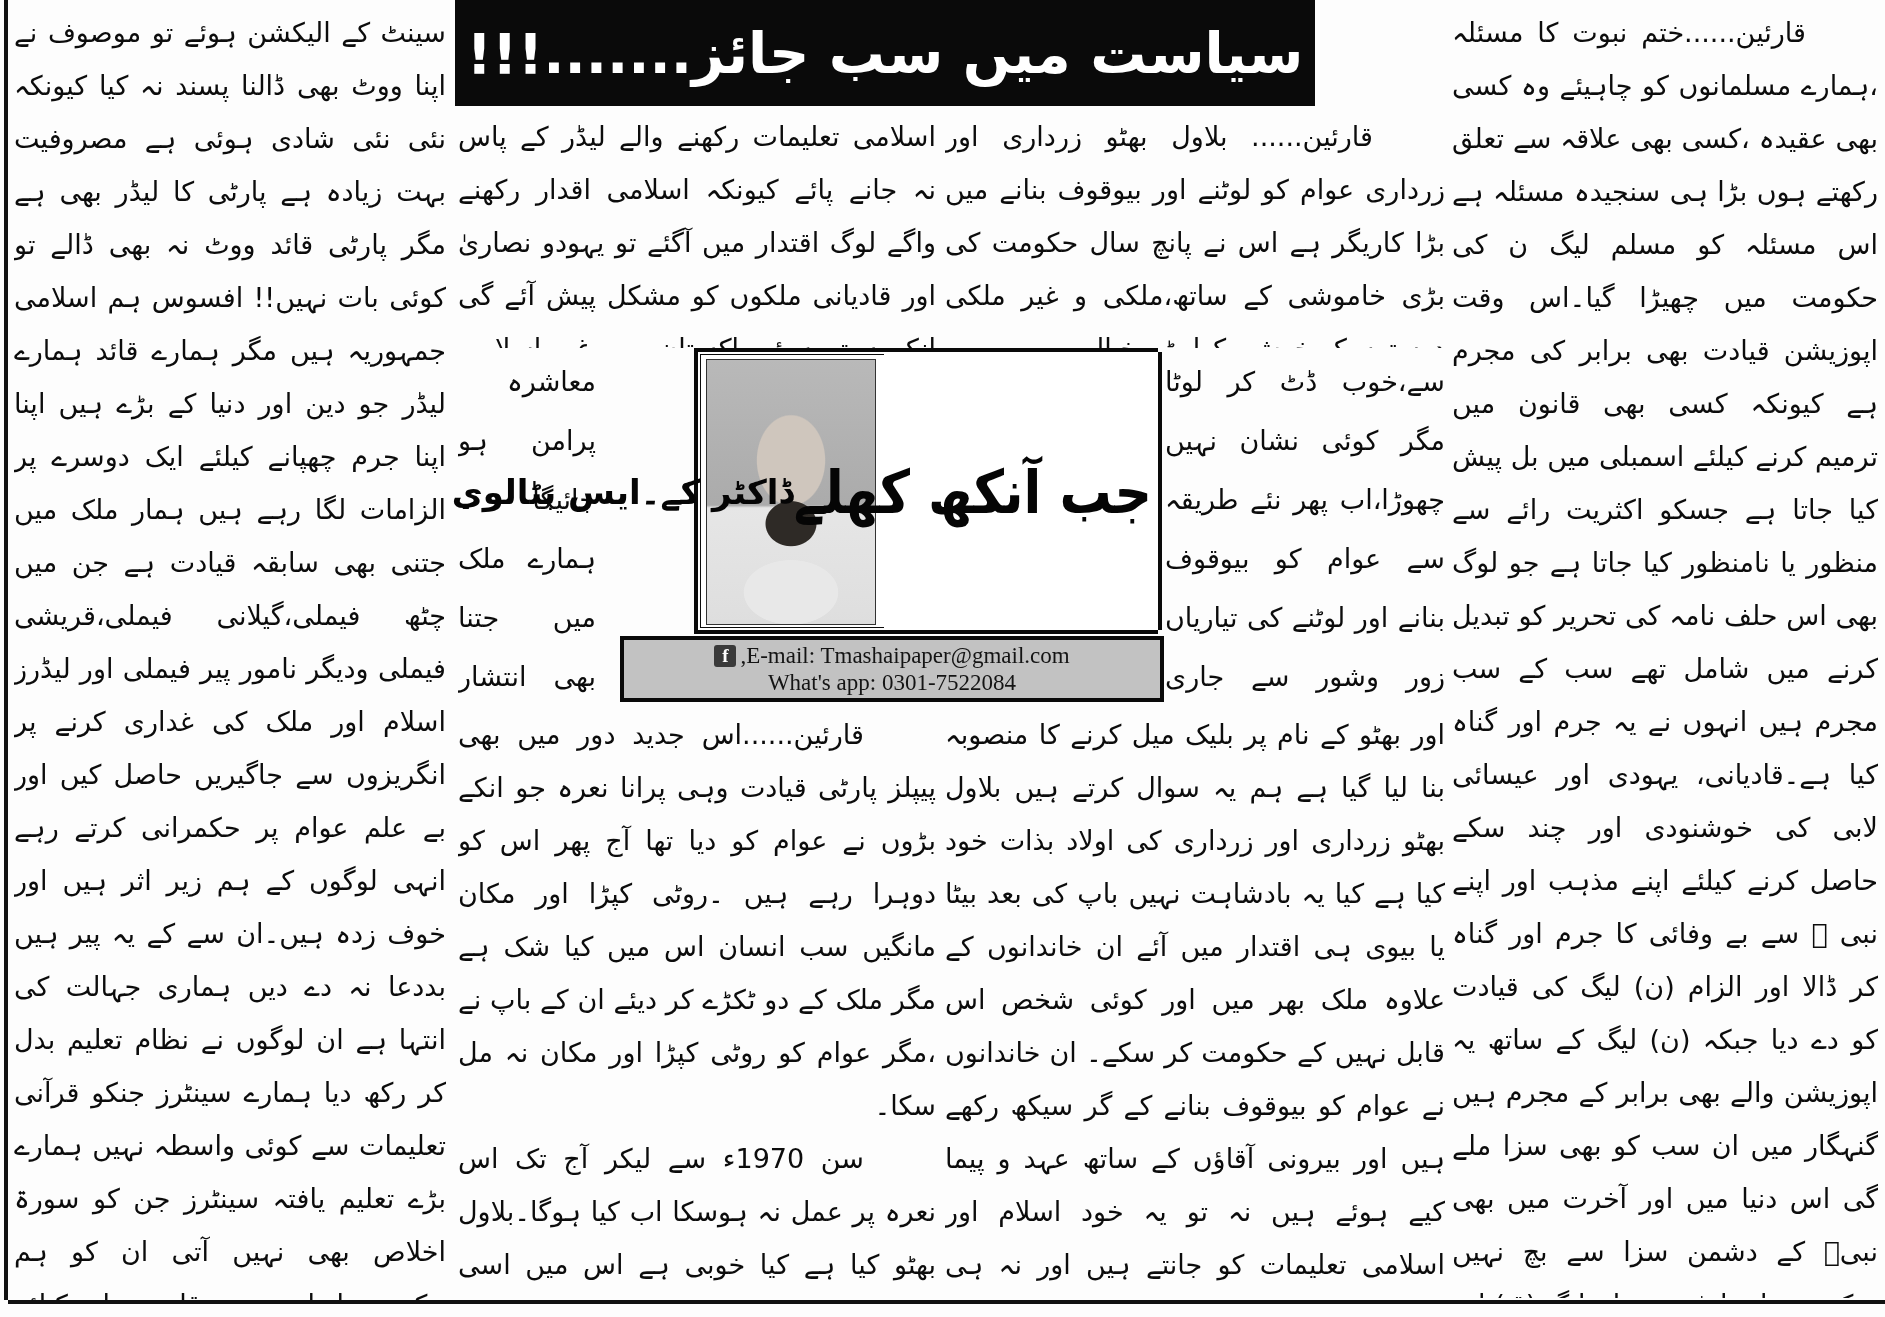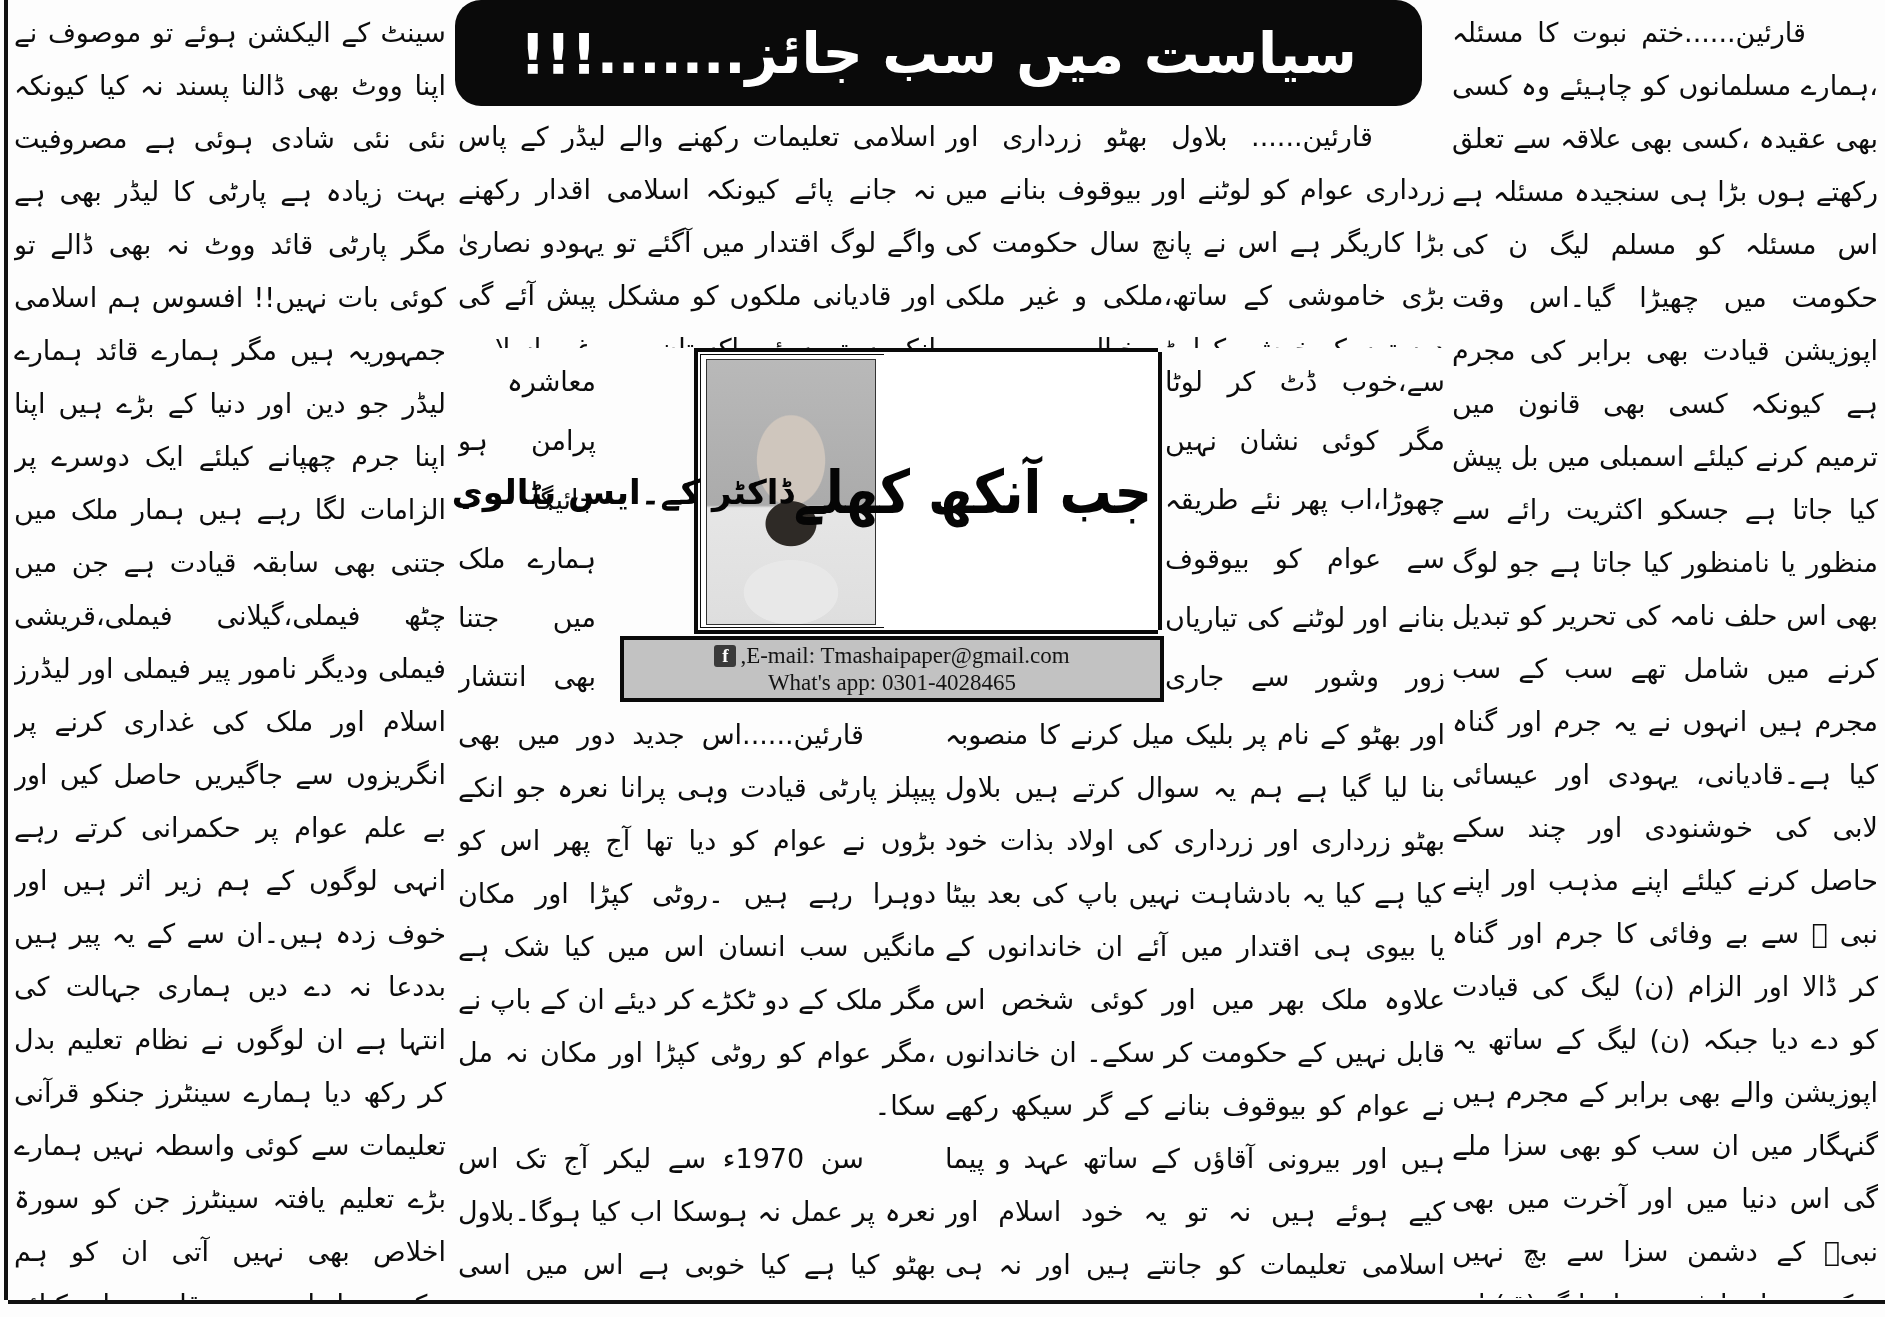--- a/index.html
+++ b/index.html
@@ -7,23 +7,23 @@
     position:relative; width:1885px; height:1317px;
     background:#fdfdfd; overflow:hidden;
     font-family:"DejaVu Sans", sans-serif;
     direction:rtl;
   }
   
   .left-rule{position:absolute; left:4px; top:0; width:4px; height:1300px; background:#111;}
   .bottom-rule{position:absolute; left:8px; top:1300px; width:1877px; height:4px; background:#111;}
   
   .banner{
-    position:absolute; left:455px; top:0; width:967px; height:106px;
+    position:absolute; left:455px; top:0; width:860px; height:106px;
     background:#0a0a0a; color:#fff;
-    display:flex; align-items:center; justify-content:center;border-radius:26px;
+    display:flex; align-items:center; justify-content:center;
   }
   .banner-title{
     font-size:56px; font-weight:bold; letter-spacing:1px;
     direction:rtl; white-space:nowrap;
   }
   
   .seg{
     position:absolute; color:#0c0c0c;
     font-size:27px; line-height:53px;
     text-align:justify; direction:rtl;
@@ -134,17 +134,17 @@
       <div class="author-name">ڈاکٹر کے۔ایس بٹالوی</div>
     </div>
   </div>
 
   <div class="contact-bar">
     <div class="contact-line">
       <span class="fb-icon">f</span>
       <span>,E-mail: Tmashaipaper@gmail.com</span>
     </div>
     <div class="contact-line">
-      <span>What's app: 0301-4028465</span>
+      <span>What's app: 0301-7522084</span>
     </div>
   </div>
 
 </div>
 
 </body></html>

